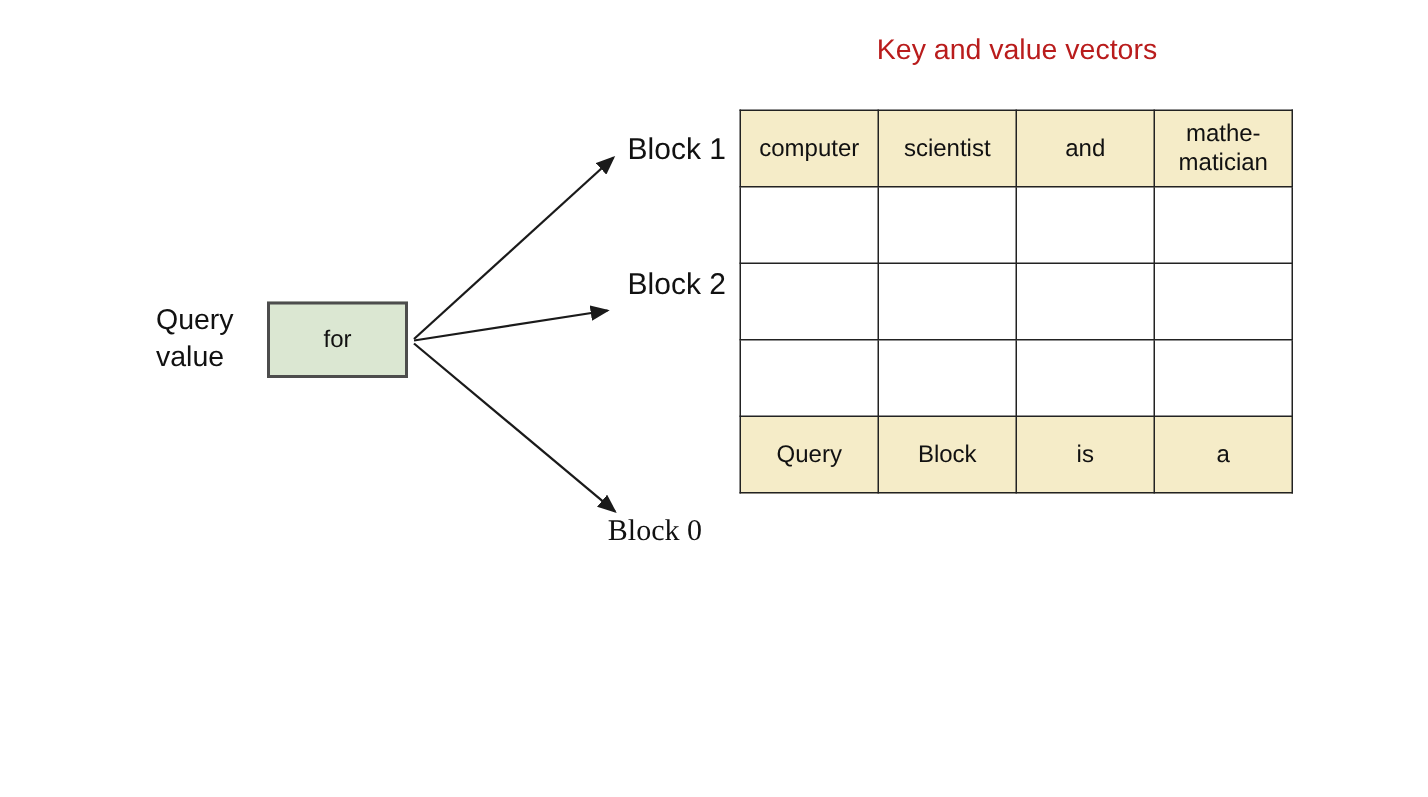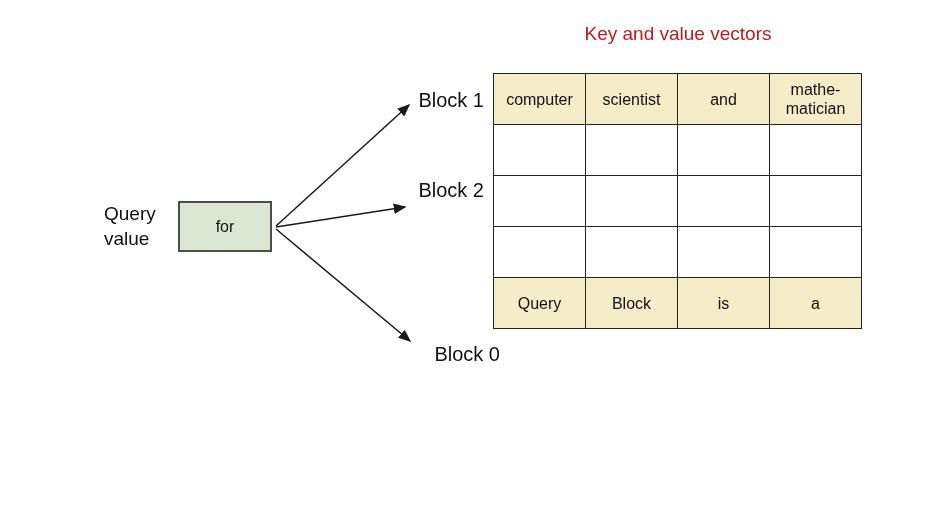--- a/index.html
+++ b/index.html
@@ -52,21 +52,21 @@
   .block-label {
     position: absolute;
     width: 80px;
     text-align: right;
     font-size: 20px;
     line-height: 20px;
     white-space: nowrap;
   }
   .block-1 { left: 404px; top: 90px; }
   .block-2 { left: 404px; top: 180px; }
-  .block-0 { left: 420px; top: 344px; }
+  .block-0 { left: 388px; top: 344px; font-family: Liberation Serif, serif; }
   .query-label {
     position: absolute;
     left: 104px;
     top: 201px;
     font-size: 19px;
     line-height: 25px;
   }
   .query-box {
     position: absolute;
     left: 178px;

